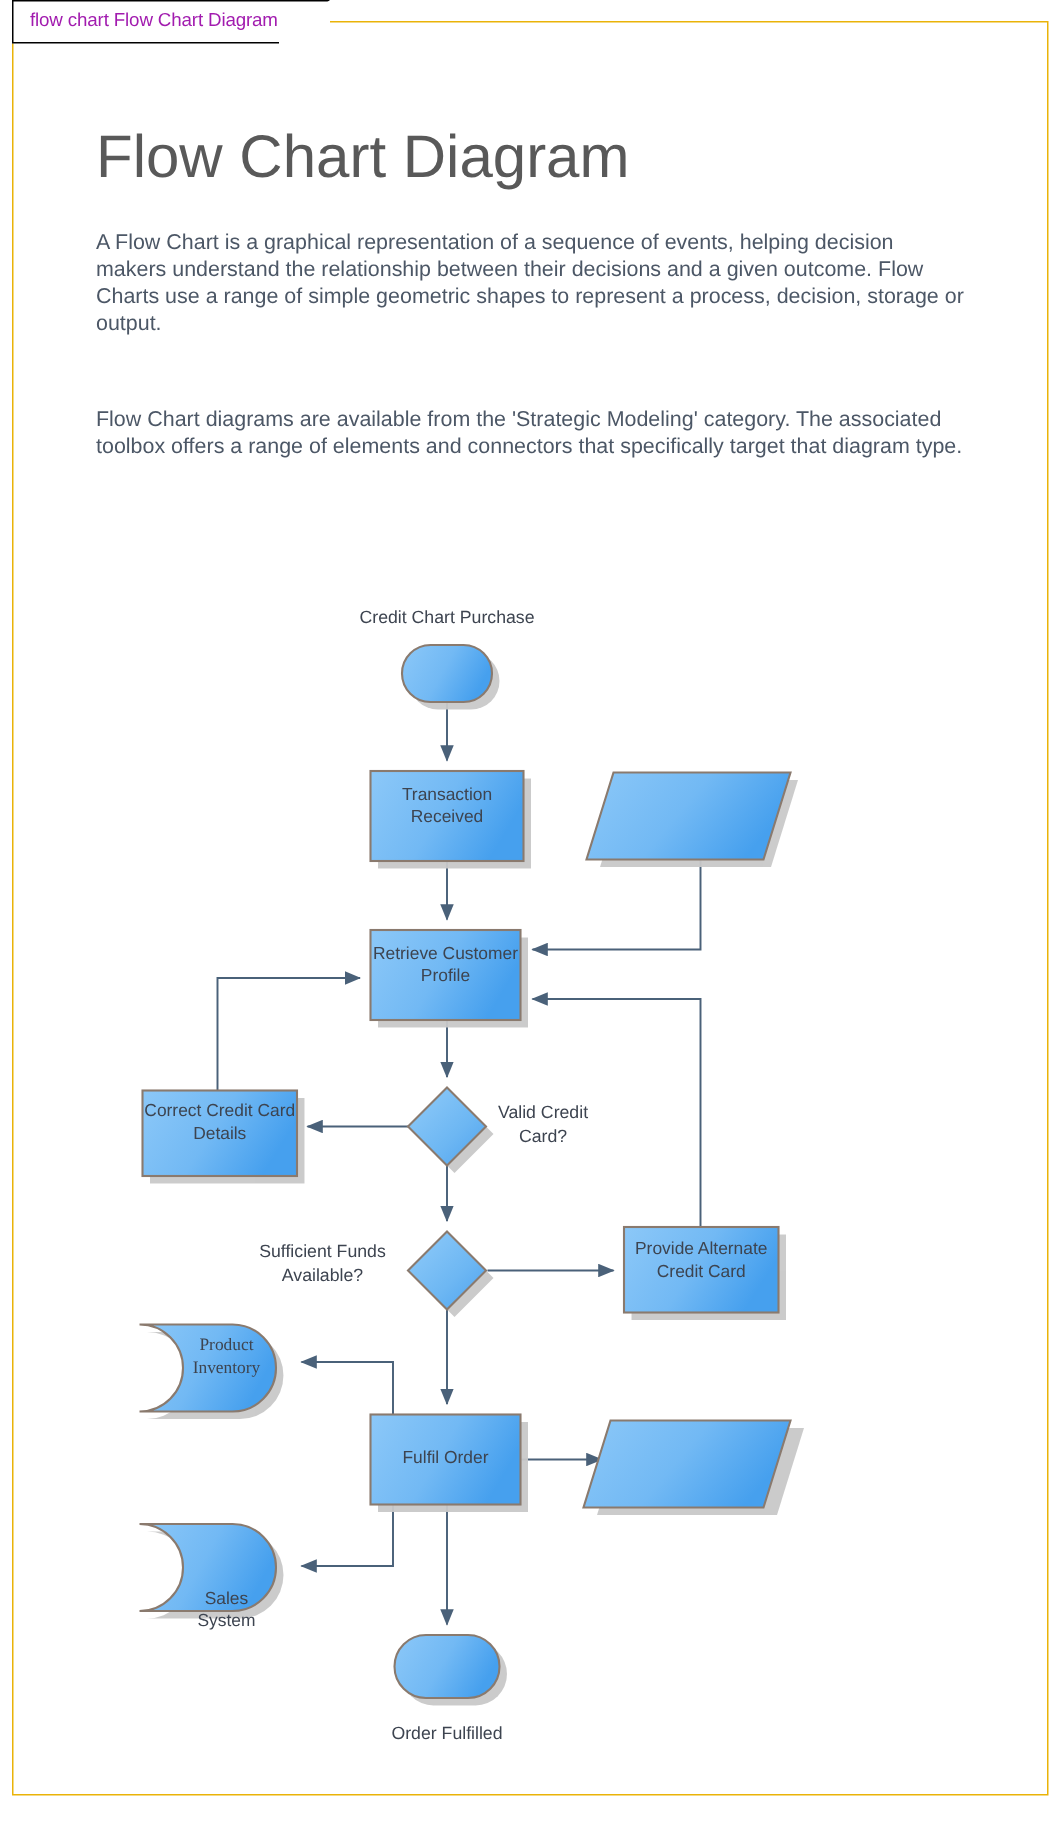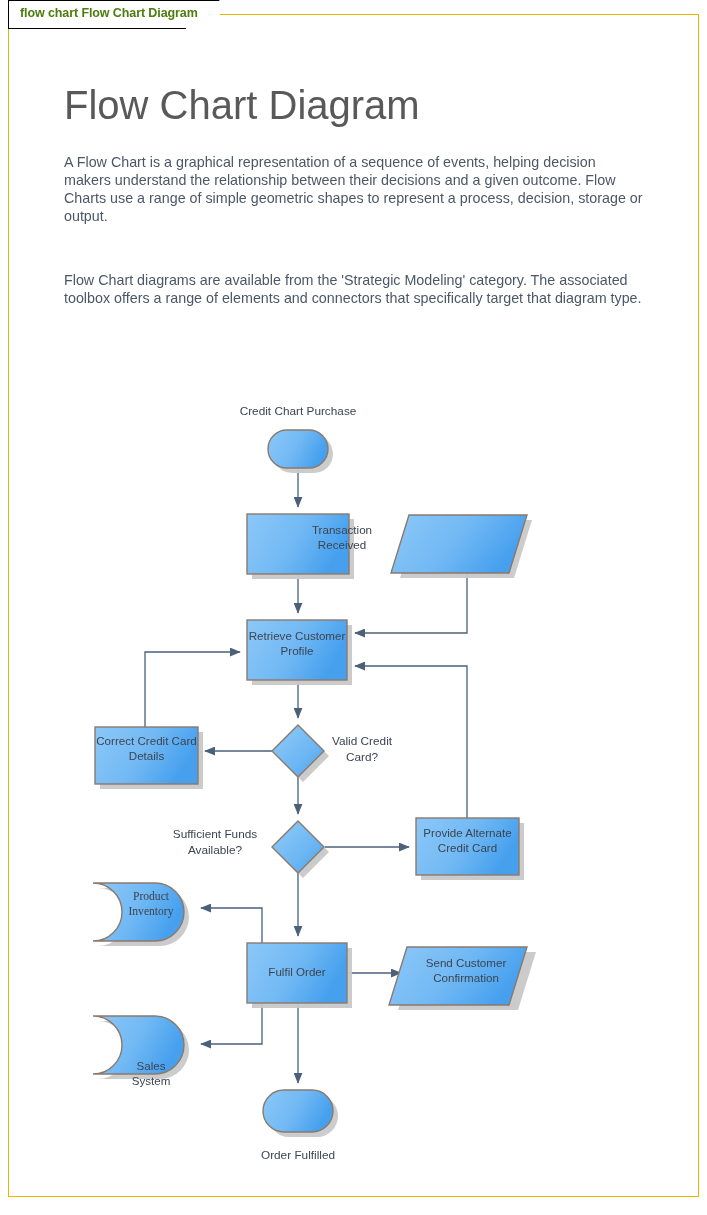--- a/index.html
+++ b/index.html
@@ -28,21 +28,21 @@
   }
   #tab .tab-slant:before{
     content:"";position:absolute;left:-4px;top:-2px;width:2px;height:42px;
     background:#000;transform-origin:top left;transform:rotate(28deg);
   }
   #tab .tab-under{
     position:absolute;left:0;bottom:0;width:178px;height:1px;background:#000;
   }
   #tab-label{
     position:absolute;left:12px;top:6px;
-    font-size:12.5px;font-weight:bold;color:#4d7c0f;
+    font-size:12.5px;font-weight:normal;color:#a21caf;
     white-space:nowrap;letter-spacing:-0.1px;
   }
 
   #page-title{
     position:absolute;left:55px;top:68px;
     font-size:40px;color:#595959;font-weight:400;letter-spacing:0px;
     white-space:nowrap;
   }
   .para{
     position:absolute;left:55px;width:580px;
@@ -174,37 +174,36 @@
         <polygon points="398,932 518,932 500,990 380,990" fill="url(#sg)"></polygon>
 
         <path d="M84,1001 h62 a29,29 0 0 1 0,58 h-62 a29,29 0 0 0 0,-58 z" fill="url(#sg)"></path>
 
         <rect x="254" y="1075" width="70" height="42" rx="21" ry="21" fill="url(#sg)"></rect>
       </g>
     </svg>
 
     <div class="freelabel" style="left:199px;top:388px;width:180px;">Credit Chart Purchase</div>
 
-    <div class="nodelabel" style="left:238px;top:507px;width:102px;padding-left:44px;">Transaction<br>Received</div>
+    <div class="nodelabel" style="left:238px;top:507px;width:102px;">Transaction<br>Received</div>
 
 
     <div class="nodelabel" style="left:234px;top:613px;width:108px;">Retrieve Customer<br>Profile</div>
 
     <div class="nodelabel" style="left:83px;top:718px;width:109px;">Correct Credit Card<br>Details</div>
 
     <div class="freelabel" style="left:310px;top:718px;width:86px;">Valid Credit<br>Card?</div>
 
     <div class="freelabel" style="left:142px;top:811px;width:128px;">Sufficient Funds<br>Available?</div>
 
     <div class="nodelabel" style="left:404px;top:810px;width:109px;">Provide Alternate<br>Credit Card</div>
 
     <div class="nodelabel" style="left:96px;top:874px;width:92px;font-family:Liberation Serif, serif;">Product<br>Inventory</div>
 
     <div class="nodelabel" style="left:238px;top:949px;width:100px;">Fulfil Order</div>
 
-    <div class="nodelabel" style="left:398px;top:940px;width:118px;">Send Customer<br>Confirmation</div>
 
     <div class="nodelabel" style="left:96px;top:1007px;width:92px;margin-top:36px;">Sales<br>System</div>
 
     <div class="freelabel" style="left:209px;top:1132px;width:160px;">Order Fulfilled</div>
 
   </div>
 </div>
 
 </body></html>

